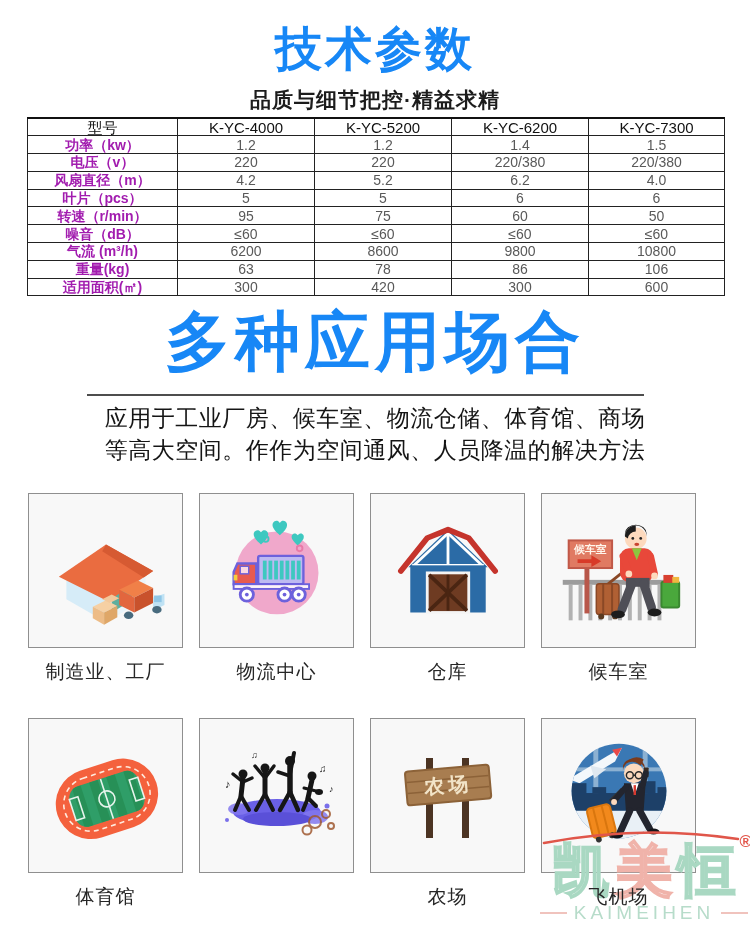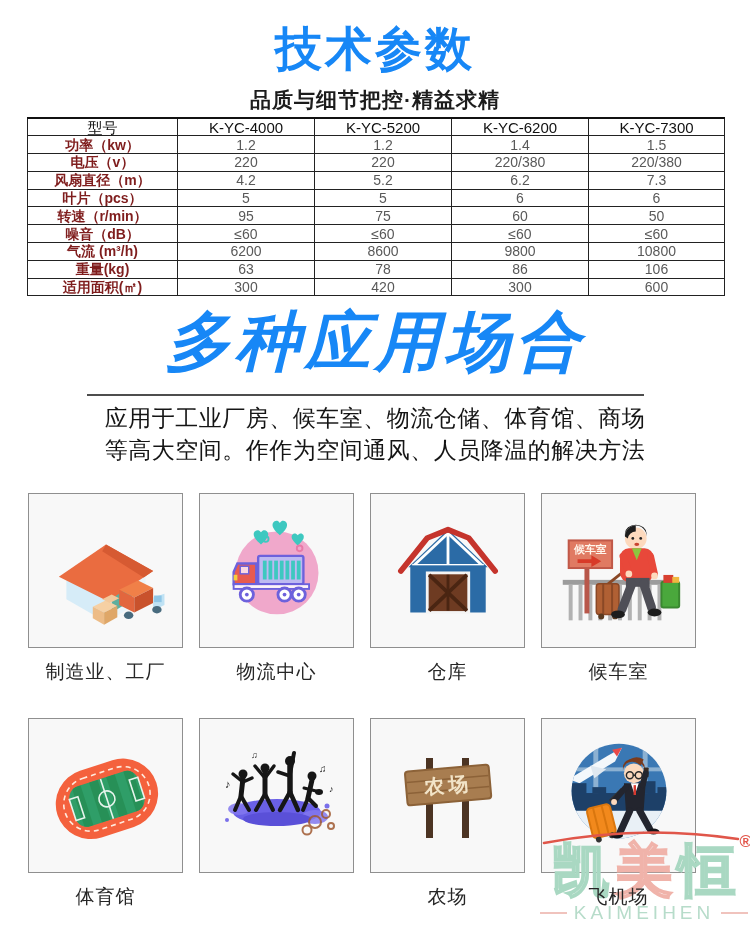--- a/index.html
+++ b/index.html
@@ -12,26 +12,26 @@
     font-size:47px; font-weight:800; color:#1787f6; letter-spacing:3px; }
   .tech-subtitle { position:absolute; top:86px; left:0; width:100%; text-align:center;
     font-size:21px; font-weight:600; color:#1c1c1c; letter-spacing:1px; }
 
   
   .spec-table-wrap { position:absolute; top:117px; left:27px; width:697px; }
   table.spec { width:100%; border-collapse:collapse; table-layout:fixed; border-top:2px solid #111; }
   table.spec th, table.spec td { border:1px solid #222; height:17.8px; text-align:center;
     font-size:14px; line-height:1; padding:0 2px; overflow:hidden; white-space:nowrap; }
   table.spec thead th { font-weight:normal; color:#111; font-size:15px; }
-  table.spec tbody th.row-label { font-weight:bold; color:#7f1d1d; }
+  table.spec tbody th.row-label { font-weight:bold; color:#a21caf; }
   table.spec tbody td { color:#595959; font-weight:normal; }
 
   
   .apps-title { position:absolute; top:298px; left:0; width:100%; text-align:center;
-    font-size:65px; font-weight:800; color:#1787f6; letter-spacing:5px;font-style:italic; }
+    font-size:65px; font-weight:800; color:#1787f6; letter-spacing:5px; }
   .apps-divider { position:absolute; top:394px; left:87px; width:557px; height:2px; background:#4d4d4d; }
   .apps-desc { position:absolute; top:403px; left:0; width:100%; text-align:center;
     font-size:23px; line-height:31.5px; color:#151515; font-weight:500; letter-spacing:0.5px; }
 
   
   .cards-row { position:absolute; left:28px; display:grid; grid-template-columns:repeat(4,155px); column-gap:16px; }
   .cards-row.row1 { top:493px; }
   .cards-row.row2 { top:718px; }
   .card { width:155px; position:relative; }
   .card-img { width:155px; height:155px; border:1px solid #8f8f8f; background:#f8f8f8;
@@ -90,21 +90,21 @@
             <td>220</td>
             <td>220</td>
             <td>220/380</td>
             <td>220/380</td>
           </tr>
           <tr>
             <th class="row-label">风扇直径（m）</th>
             <td>4.2</td>
             <td>5.2</td>
             <td>6.2</td>
-            <td>7.3</td>
+            <td>4.0</td>
           </tr>
           <tr>
             <th class="row-label">叶片（pcs）</th>
             <td>5</td>
             <td>5</td>
             <td>6</td>
             <td>6</td>
           </tr>
           <tr>
             <th class="row-label">转速（r/min）</th>

